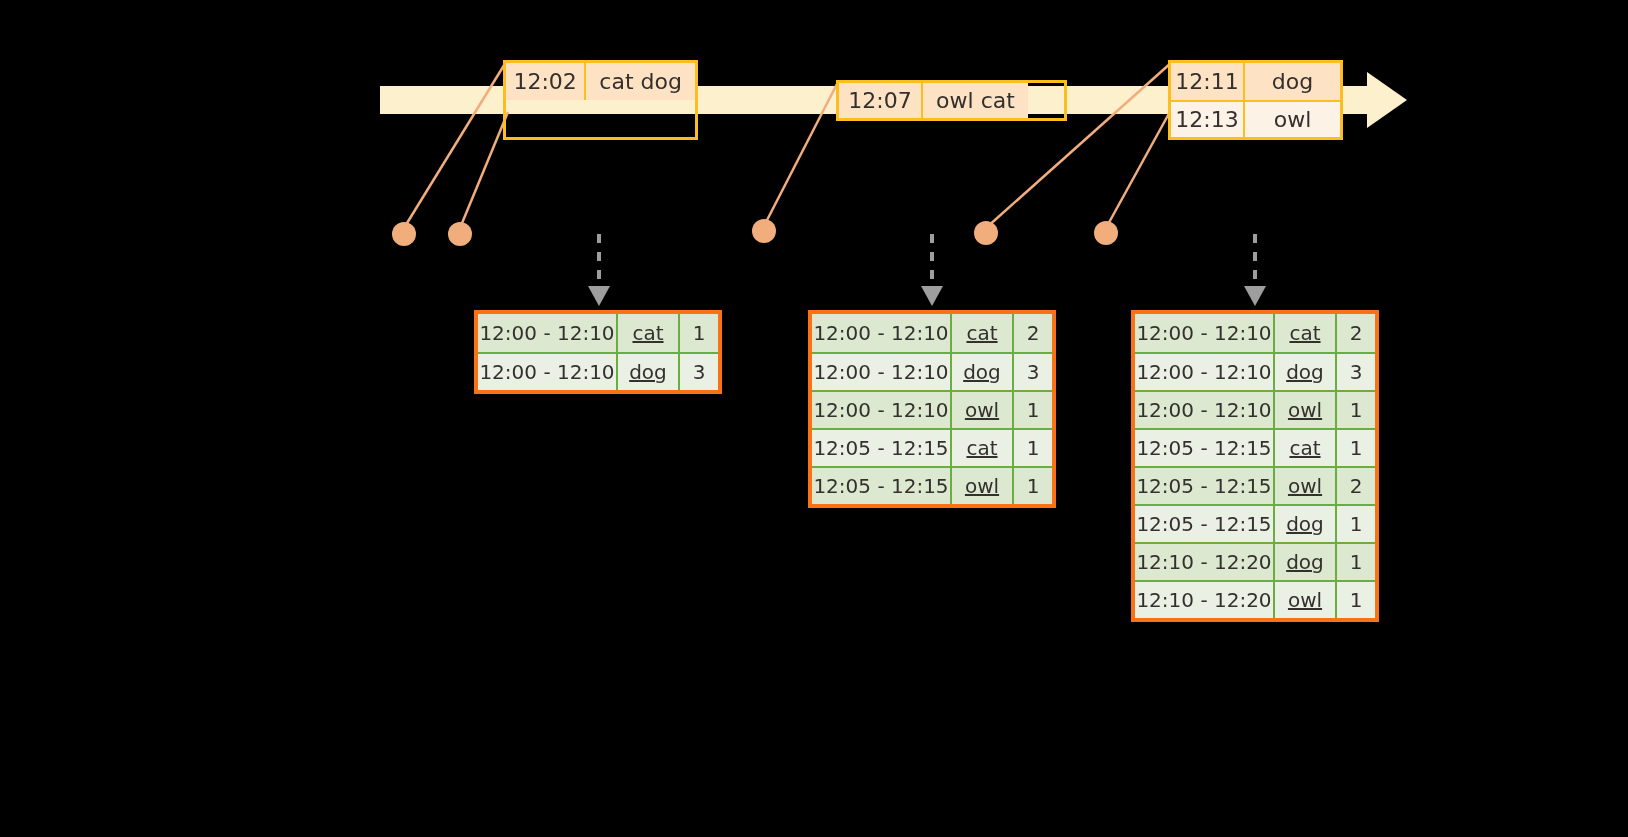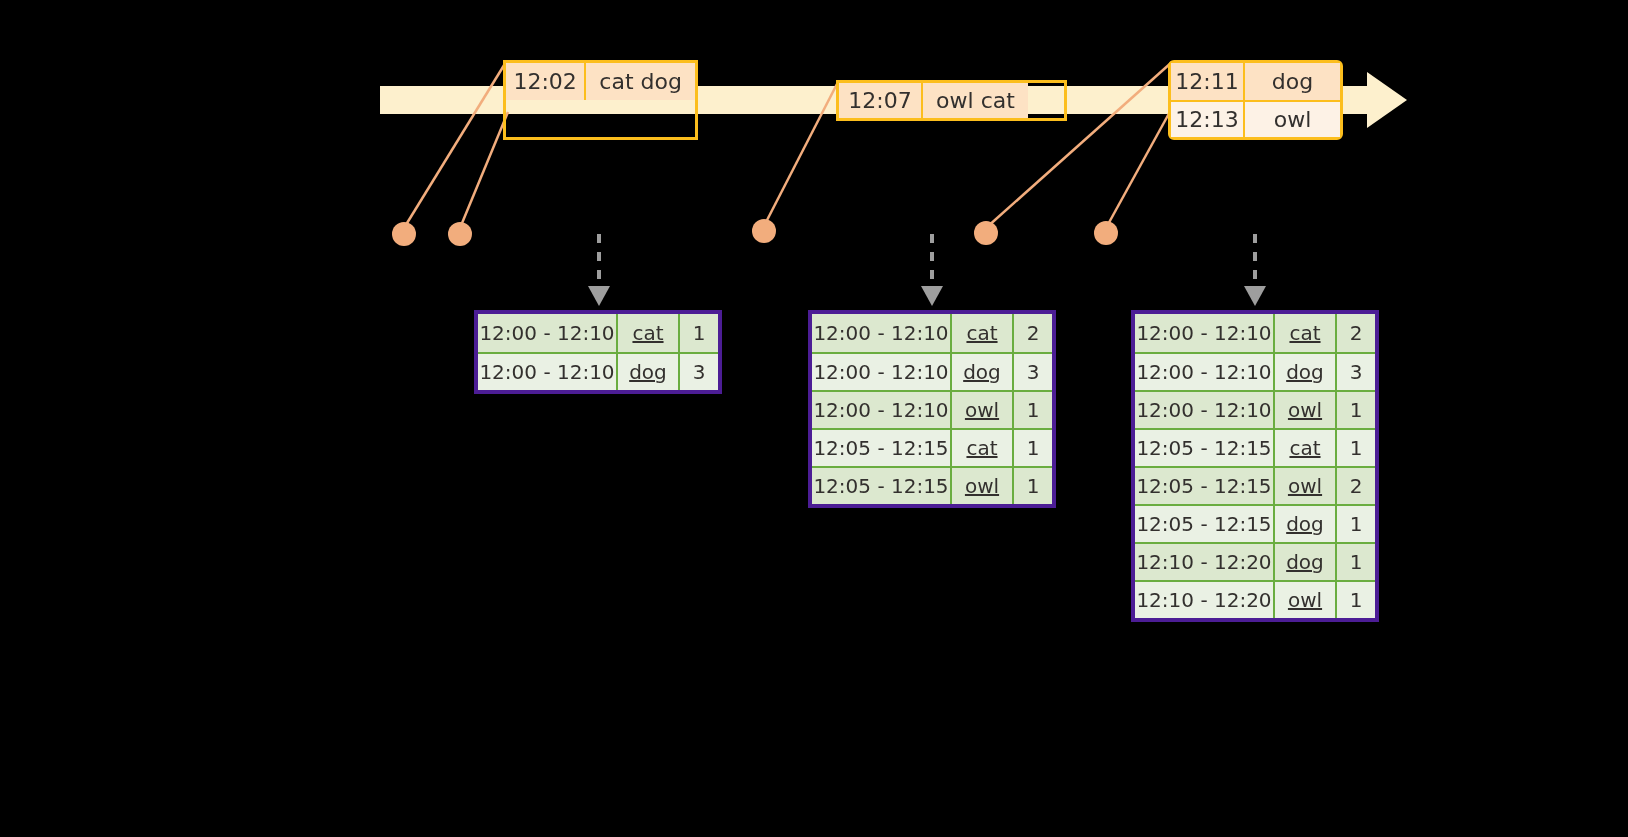--- a/index.html
+++ b/index.html
@@ -28,33 +28,33 @@
   #ev-a{left:503px;top:60px;width:195px;height:80px;flex-direction:column;}
   #ev-a .ev-row{height:50%;border-radius:7px;}
   #ev-a .time{width:84px;}
   #ev-a .val{width:114px;}
 
   #ev-b{left:836px;top:80px;width:231px;height:41px;flex-direction:column;}
   #ev-b .ev-row{height:100%;}
   #ev-b .time{width:84px;}
   #ev-b .val{width:105px;text-align:center;}
 
-  #ev-c{left:1168px;top:60px;width:175px;height:80px;flex-direction:column;border-radius:6px;}
+  #ev-c{left:1168px;top:60px;width:175px;height:80px;flex-direction:column;}
   #ev-c .ev-row{height:50%;}
   #ev-c .time{width:74px;}
   #ev-c .val{width:95px;}
 
   
   .dot{position:absolute;width:24px;height:24px;border-radius:50%;
        background:#f2ad7d;}
   svg.lines{position:absolute;left:0;top:0;width:1628px;height:837px;
             pointer-events:none;}
 
   
-  .gt{position:absolute;border:4px solid #4c1d95;box-sizing:border-box;text-align:right;}
+  .gt{position:absolute;border:4px solid #f97316;box-sizing:border-box;text-align:right;}
   .gt-row{display:flex;box-sizing:border-box;height:38px;}
   .gt-row + .gt-row{border-top:2px solid #6aad40;}
   .gt-cell{display:flex;align-items:center;justify-content:center;
            font-size:20px;color:#33302e;box-sizing:border-box;}
   .gt-cell.win{border-right:2px solid #6aad40;}
   .gt-cell.key{border-right:2px solid #6aad40;text-decoration:underline;}
   .g-dark{background:#dce8cf;}
   .g-light{background:#eaf1e4;}
 
   #gt1{left:474px;top:310px;width:248px;}

